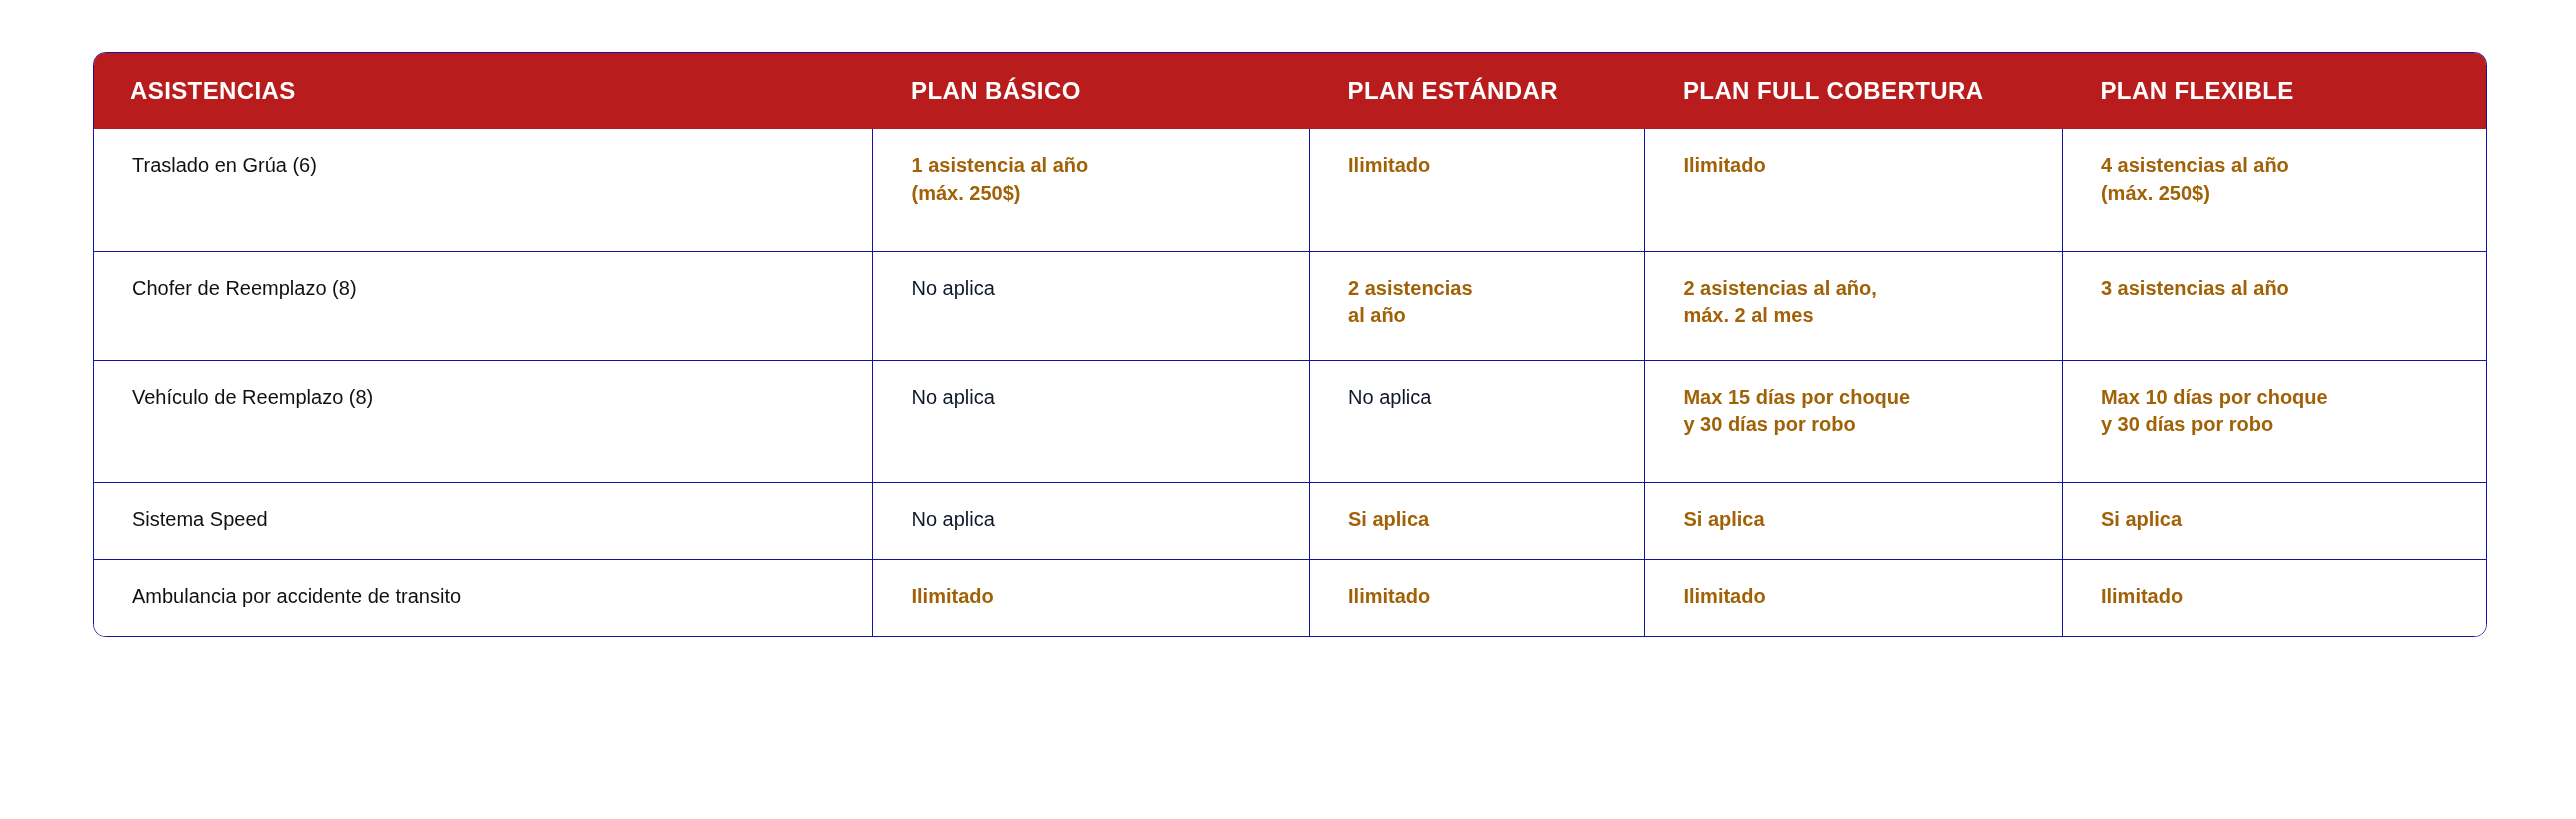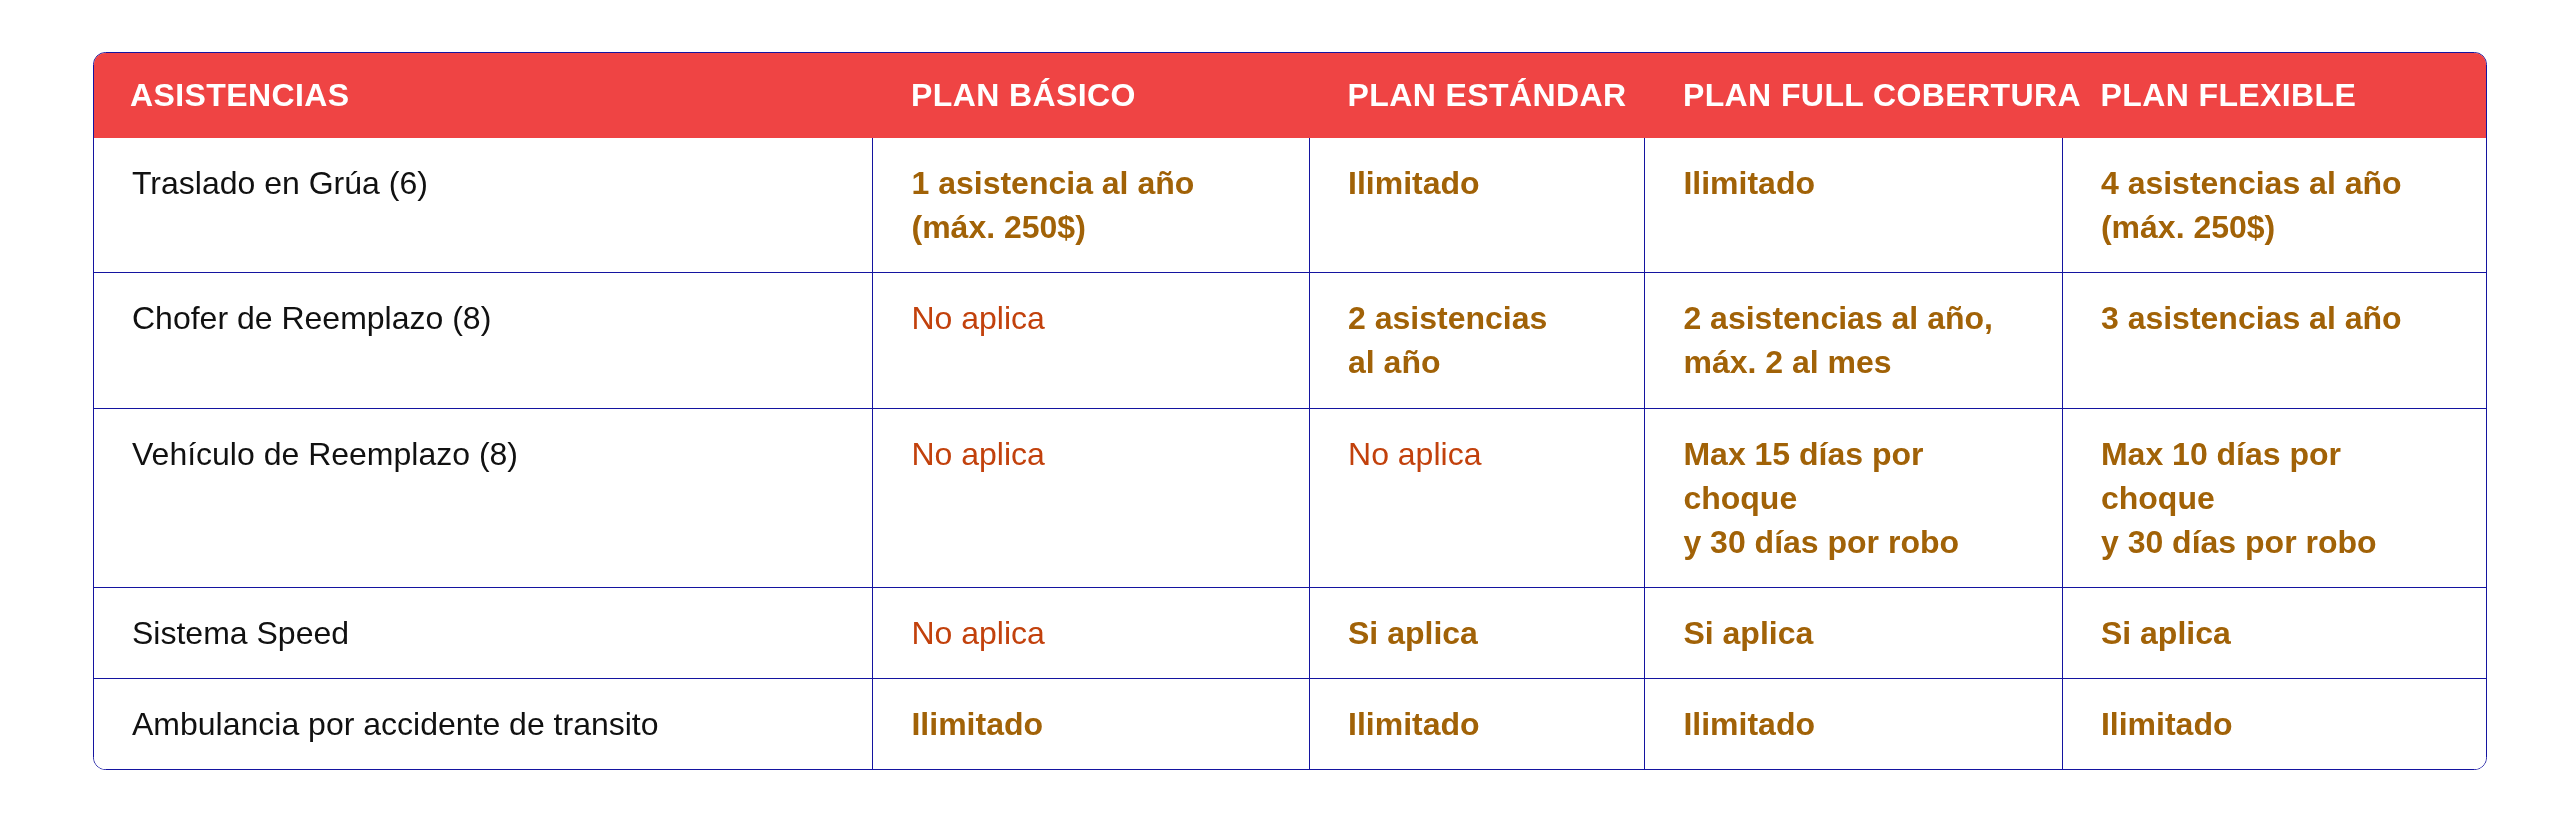--- a/index.html
+++ b/index.html
@@ -34,36 +34,36 @@
     width: 100%;
     table-layout: fixed;
   }
   table.compare col.c0 { width: 778px; }
   table.compare col.c1 { width: 436px; }
   table.compare col.c2 { width: 335px; }
   table.compare col.c3 { width: 417px; }
   table.compare col.c4 { width: 423px; }
 
   thead th {
-    background: #ef4444;
+    background: #b91c1c;
     color: #ffffff;
-    font-size: 32px;
+    font-size: 24px;
     font-weight: bold;
     letter-spacing: 0.4px;
     text-align: left;
     padding: 24px 0 24px 38px;
     vertical-align: middle;
     height: 72px;
     box-sizing: border-box;
     white-space: nowrap;
   }
   thead th.h1 { padding-left: 36px; }
 
   tbody td {
-    font-size: 32px;
+    font-size: 20px;
     color: #111111;
     line-height: 1.38;
     padding: 23px 23px 23px 38px;
     vertical-align: top;
     border-bottom: 1.4px solid #1414a0;
     border-right: 1.4px solid #1414a0;
     background: #ffffff;
     box-sizing: border-box;
   }
   tbody td:last-child { border-right: none; }
@@ -72,21 +72,21 @@
   tbody td.label-cell {
     font-weight: normal;
     color: #111111;
   }
   tbody td.value-cell {
     font-weight: bold;
     color: #a16207;
   }
   tbody td.na {
     font-weight: normal;
-    color: #c2410c;
+    color: #0f172a;
   }
   .line2 { display: block; }
 
   
   tr.r0 td { height: 122px; }
   tr.r1 td { height: 111px; }
   tr.r2 td { height: 109px; margin-top: 26px; }
   tr.r3 td { height: 122px; }
   tr.r4 td { height: 77px; }
   tr.r5 td { height: 77px; }

